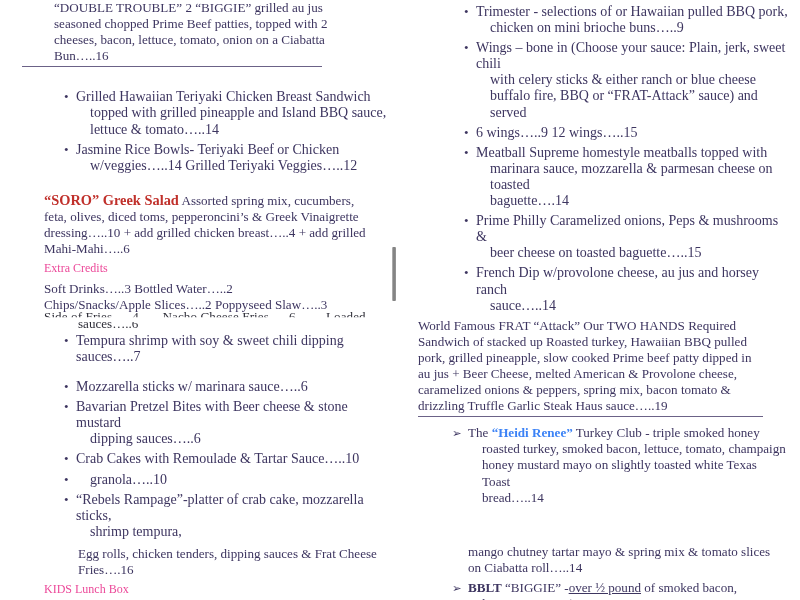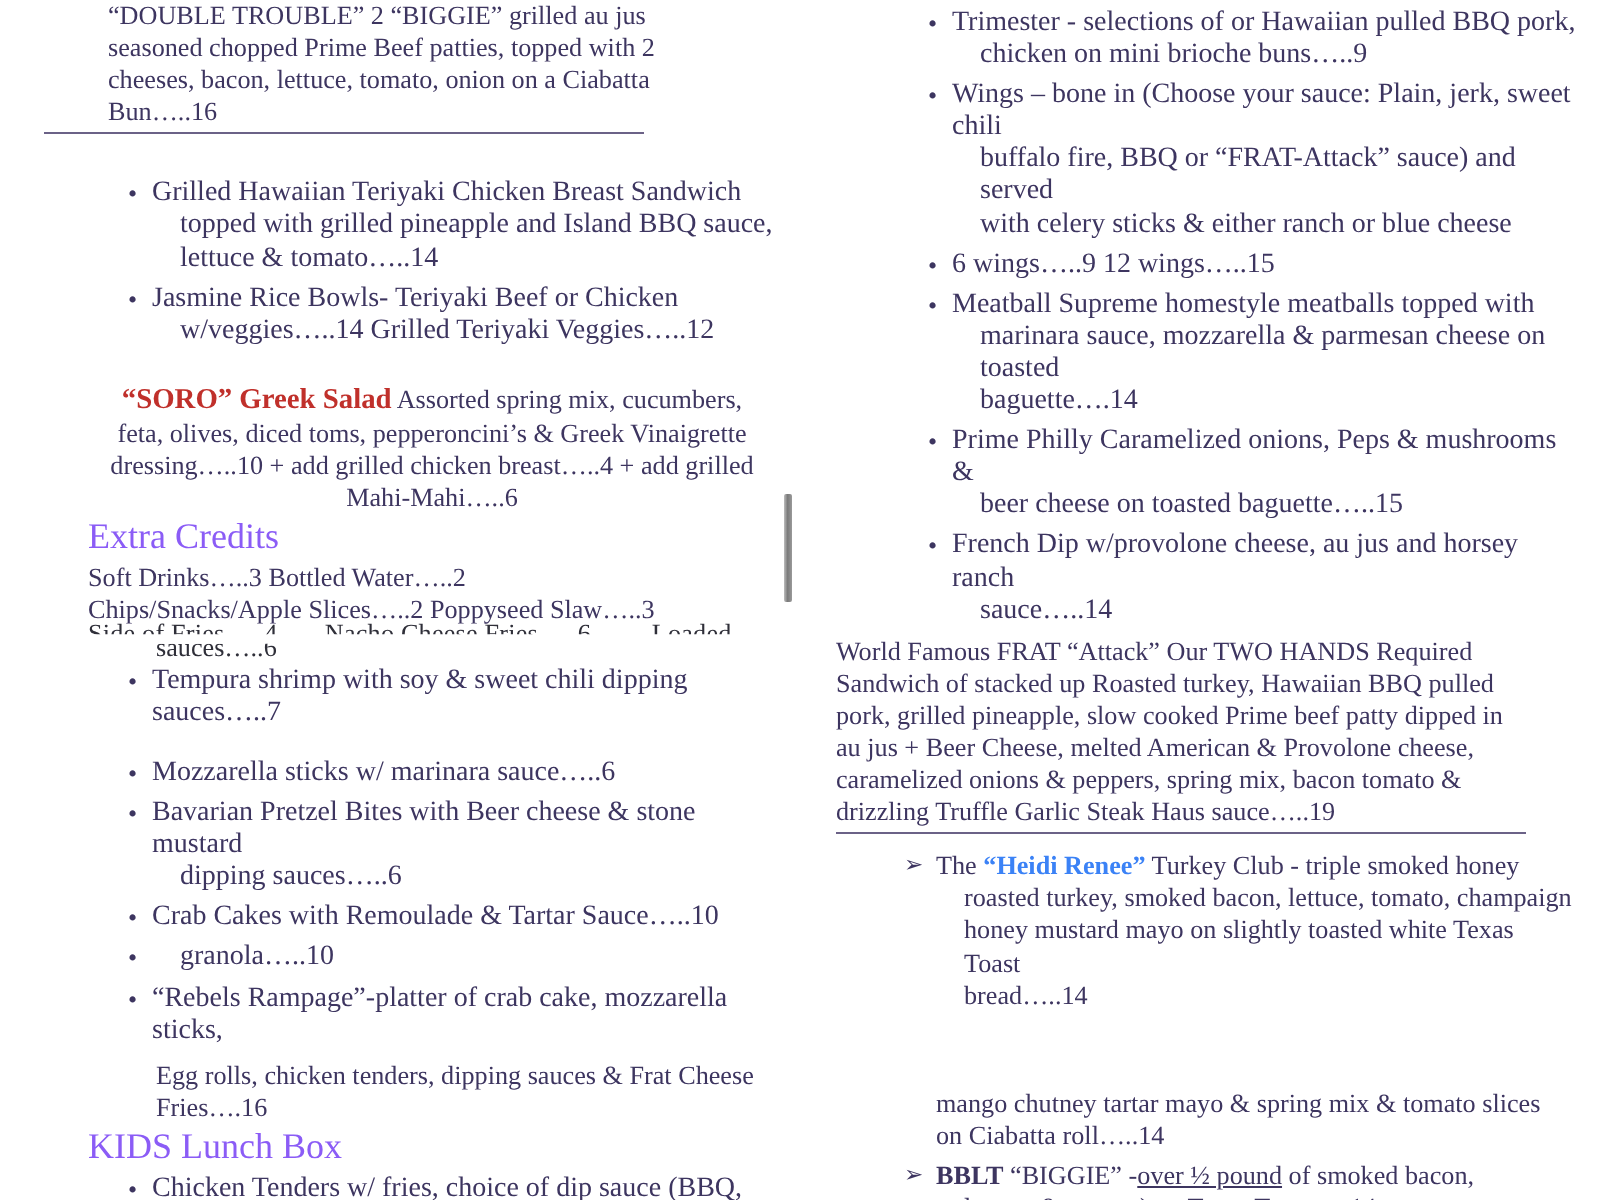--- a/index.html
+++ b/index.html
@@ -93,23 +93,23 @@
 
   
   .head-red {
     font-size: 14.4px;
     line-height: 17px;
     font-weight: bold;
     color: #c0302b;
     margin: 0;
   }
   .head-red-sm {
-    font-size: 18px;
+    font-size: 12px;
     line-height: 15.5px;
-    color: #8b5cf6;
+    color: #ec4899;
     margin: 0;
   }
   .red-bold   { color: #3b82f6; font-weight: bold; }
   .bold       { font-weight: bold; }
   .uline      { text-decoration: underline; }
   .ital-u     { font-style: italic; text-decoration: underline; }
 
   
   hr.rule {
     border: none;
@@ -182,21 +182,21 @@
 
     <div class="gap4"></div>
 
     <div class="bullet">
       <span>Jasmine Rice Bowls- Teriyaki Beef or Chicken</span>
       <span class="cont">w/veggies…..14  Grilled Teriyaki Veggies…..12</span>
     </div>
 
     <div class="gap18"></div>
 
-    <div class="para" style="margin-left:26px;text-align:center;">
+    <div class="para" style="margin-left:26px;">
       <span class="head-red" style="display:inline;">“SORO” Greek Salad</span><span> Assorted spring mix, cucumbers,</span><br>
       <span>feta, olives, diced toms, pepperoncini’s &amp; Greek Vinaigrette</span><br>
       <span>dressing…..10   + add grilled chicken breast…..4  + add grilled</span><br>
       <span>Mahi-Mahi…..6</span>
     </div>
 
     <div class="gap4"></div>
 
     <div class="head-red-sm" style="margin-left:26px;">Extra Credits</div>
 
@@ -238,20 +238,21 @@
     <div class="gap4"></div>
 
     <div class="bullet">
       <span class="cont">granola…..10</span>
     </div>
 
     <div class="gap4"></div>
 
     <div class="bullet">
       <span>“Rebels Rampage”-platter of crab cake, mozzarella sticks,</span>
+      <span class="cont">shrimp tempura,</span>
     </div>
 
     <div class="gap6"></div>
 
     <div class="para" style="margin-left:60px;">
       <span>Egg rolls, chicken tenders, dipping sauces &amp; Frat Cheese</span><br>
       <span>Fries….16</span>
     </div>
 
     <div class="gap4"></div>
@@ -274,22 +275,22 @@
 
     <div class="bullet">
       <span>Trimester - selections of or Hawaiian pulled BBQ pork,</span>
       <span class="cont">chicken on mini brioche buns…..9</span>
     </div>
 
     <div class="gap4"></div>
 
     <div class="bullet">
       <span>Wings – bone in (Choose your sauce: Plain, jerk, sweet chili</span>
+      <span class="cont">with celery sticks &amp; either ranch or blue cheese</span>
       <span class="cont">buffalo fire, BBQ or “FRAT-Attack” sauce) and served</span>
-      <span class="cont">with celery sticks &amp; either ranch or blue cheese</span>
     </div>
 
     <div class="gap4"></div>
 
     <div class="bullet">
       <span>6 wings…..9    12 wings…..15</span>
     </div>
 
     <div class="gap4"></div>
 

